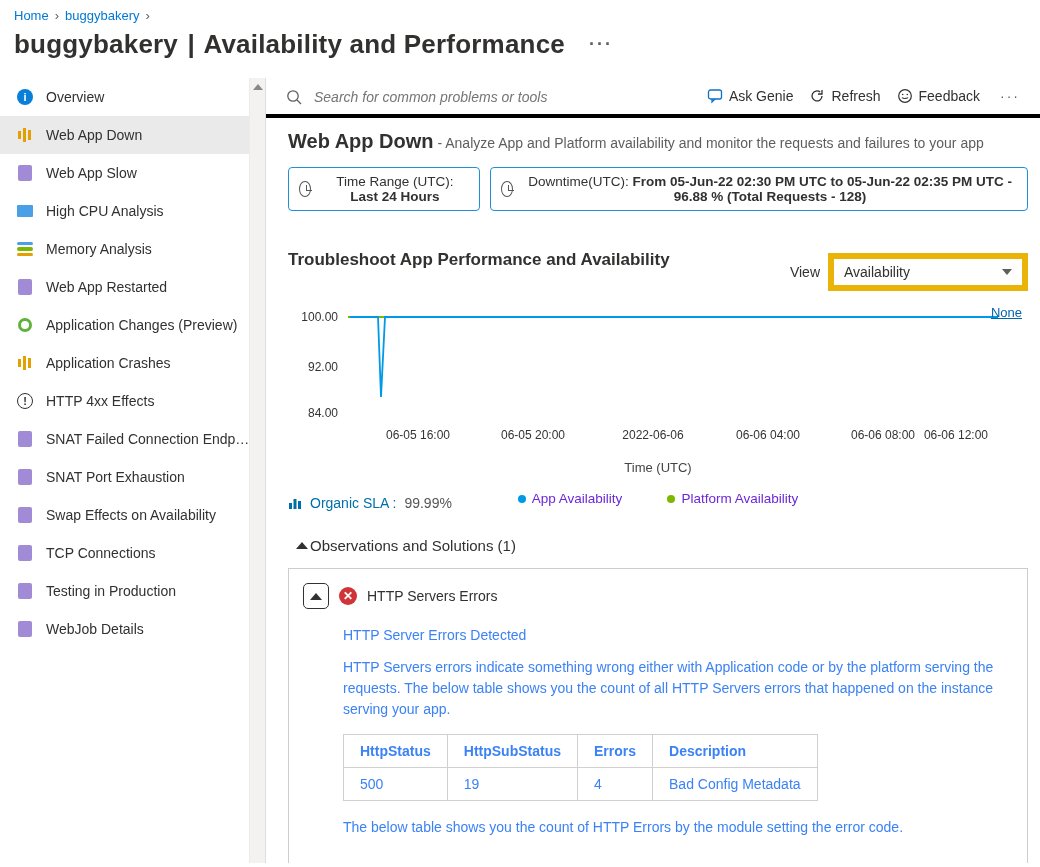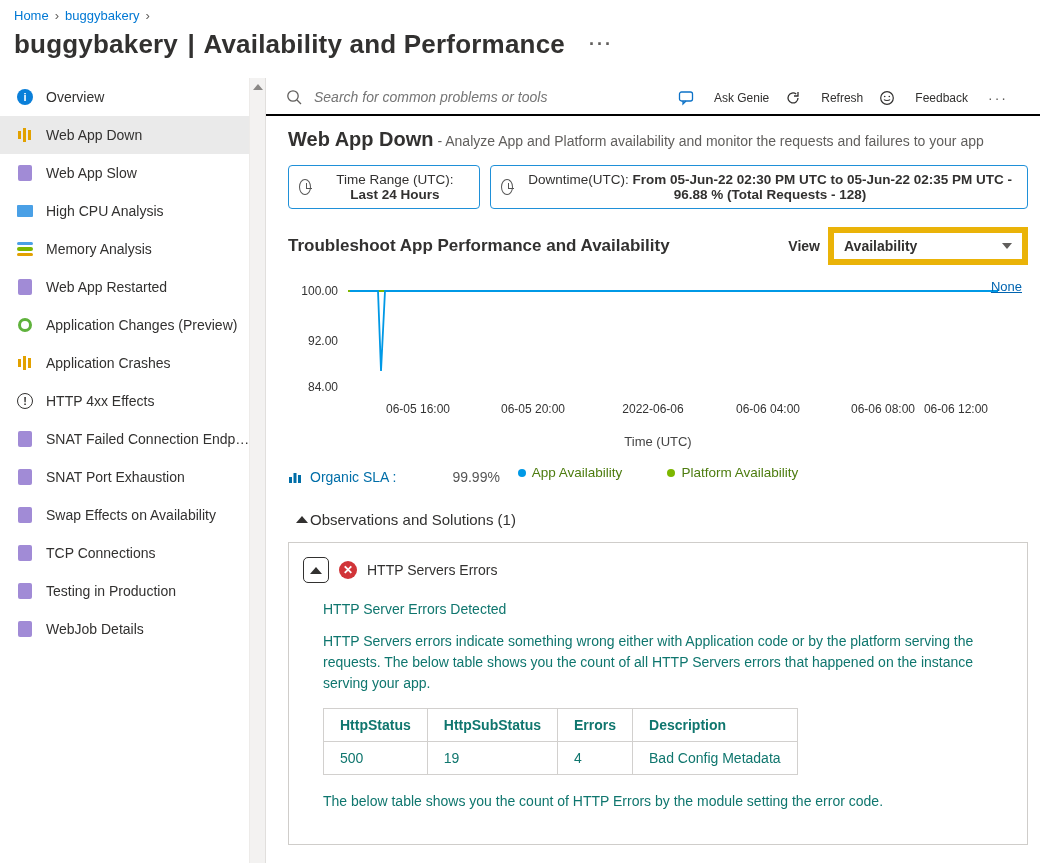--- a/index.html
+++ b/index.html
@@ -27,69 +27,69 @@
   .sidebar-wrap { display:flex; }
   .sidebar { width:250px; border-right:1px solid #edebe9; overflow:hidden; }
   .scroll-gutter { width:16px; background:#f3f2f1; border-right:1px solid #e1dfdd; display:flex; align-items:flex-start; justify-content:center; padding-top:6px;}
   .scroll-gutter .thumb-up { width:0;height:0;border-left:5px solid transparent;border-right:5px solid transparent;border-bottom:6px solid #8a8886;}
   .sb-item { display:flex; align-items:center; gap:12px; padding:10px 12px 10px 16px; font-size:14px; color:#323130; cursor:pointer; white-space:nowrap; overflow:hidden; text-overflow:ellipsis;}
   .sb-item.active { background:#eaeaea; }
   .sb-item .ic { width:18px; height:18px; flex:0 0 18px; display:flex; align-items:center; justify-content:center;}
 
   
   .content { flex:1; overflow:hidden; padding:0; }
-  .toolbar { display:flex; align-items:flex-end; padding:10px 32px 8px 20px; border-bottom:2px solid #000000; gap:10px;}
+  .toolbar { display:flex; align-items:flex-start; padding:10px 20px 8px 20px; border-bottom:4px solid #000000; gap:10px;}
   .toolbar .search { flex:1; display:flex; align-items:center; gap:10px; color:#605e5c; font-style:italic;}
   .toolbar .search input { border:none; outline:none; font-size:14px; width:340px; font-style:italic; color:#605e5c;}
   .toolbar .actions { display:flex; align-items:center; gap:16px; color:#323130;}
-  .toolbar .act { display:flex; align-items:center; gap:20px; cursor:pointer; font-size:12px;}
+  .toolbar .act { display:flex; align-items:center; gap:6px; cursor:pointer; font-size:14px;}
   .toolbar .dots { color:#605e5c; letter-spacing:2px; padding-left:4px;}
 
   .inner { padding:12px 12px 0 22px; }
 
   .section-title { font-size:20px; font-weight:600; display:inline; }
   .section-desc { color:#605e5c; font-size:14px; }
 
   
   .pills { display:flex; gap:10px; margin-top:14px; }
   .pill { border:1px solid #1f90d8; border-radius:4px; padding:6px 10px; display:flex; align-items:center; gap:10px; font-size:13.5px; color:#323130; flex:0 0 auto;}
   .pill.small{ width:192px; justify-content:center; text-align:center;}
   .pill.big{ flex:1; justify-content:center; text-align:center;}
   .pill .clock { width:16px;height:16px;border:1.5px solid #555;border-radius:50%;position:relative;}
   .pill .clock::after{content:"";position:absolute;width:5px;height:5px;border-left:1.3px solid #555;border-bottom:1.3px solid #555;top:3px;left:6px;}
   .pill b { font-weight:600; }
 
   .sub-title { font-size:17px; font-weight:600; margin-top:18px; display:flex; align-items:center; justify-content:space-between;}
-  .view-sel { display:flex; align-items:center; gap:8px; font-size:14px; font-weight:700;}
+  .view-sel { display:flex; align-items:center; gap:8px; font-size:14px; font-weight:400;margin-top:24px;}
   .view-sel .dd { border:6px solid #eab308; padding:5px 10px; min-width:200px; display:flex; justify-content:space-between; align-items:center; font-size:14px;}
   .chev-down { width:0;height:0;border-left:5px solid transparent;border-right:5px solid transparent;border-top:6px solid #605e5c;}
 
   
   .chart-wrap{ position:relative; margin-top:8px; height:160px;}
   .chart-wrap .none-link{position:absolute; right:6px; top:6px; color:#0064b0; text-decoration:underline; font-size:13px;}
   svg.chart { width:720px; height:160px;}
   .xlabel { text-align:center; font-size:13px; color:#444; margin-top:-2px;}
-  .legend { display:flex; justify-content:center; gap:45px; font-size:13.5px; color:#4d7c0f; margin-top:16px;}
+  .legend { display:flex; justify-content:center; gap:45px; font-size:13.5px; color:#6d28d9; margin-top:16px;}
   .legend .lg{display:flex;align-items:center;gap:6px;}
   .dot{width:8px;height:8px;border-radius:50%;}
   .dot.blue{background:#0099e6;}
   .dot.green{background:#7db700;}
 
   .sla-row{margin-top:36px;color:#006ea8;font-size:14px;display:flex;align-items:center;gap:8px;}
-  .sla-row .val{color:#555;margin-left:48px;}
+  .sla-row .val{color:#555;}
 
   
   .obs-head{margin-top:26px;display:flex;align-items:center;gap:2px;font-size:15px;font-weight:400;}
   .obs-chev{width:0;height:0;border-left:6px solid transparent;border-right:6px solid transparent;border-bottom:7px solid #323130; margin-left:8px;}
   .obs-card{border:1px solid #cfcdca; margin-top:14px; padding:14px 14px 18px 14px;}
   .obs-row1{display:flex;align-items:center;gap:10px;}
   .obs-toggle{width:26px;height:26px;border:1.6px solid #323130;border-radius:5px;display:flex;align-items:center;justify-content:center;}
   .obs-toggle .up{width:0;height:0;border-left:6px solid transparent;border-right:6px solid transparent;border-bottom:7px solid #323130;}
   .err-circle{width:18px;height:18px;border-radius:50%;background:#d13438;color:#fff;display:flex;align-items:center;justify-content:center;font-weight:700;font-size:12px;}
-  .obs-body{margin-left:20px;margin-top:18px;font-size:14px;color:#0f766e;}
+  .obs-body{margin-left:40px;margin-top:18px;font-size:14px;color:#3b82f6;}
   .obs-body .h{font-weight:400;margin-bottom:14px;}
   .obs-body p{margin:0 0 14px; line-height:1.5;}
 
   table.errs{border-collapse:collapse;margin:10px 0 16px;}
   table.errs th, table.errs td{border:1px solid #d2d0ce;padding:8px 16px;text-align:left;font-size:14px;}
   table.errs th{font-weight:600;}
 
   
   .ic-info{width:16px;height:16px;border-radius:50%;background:#0a7fd9;color:#fff;display:flex;align-items:center;justify-content:center;font-size:11px;font-weight:700;}
   .ic-bars span{display:inline-block;width:3px;margin-right:2px;background:#e2a100;}

